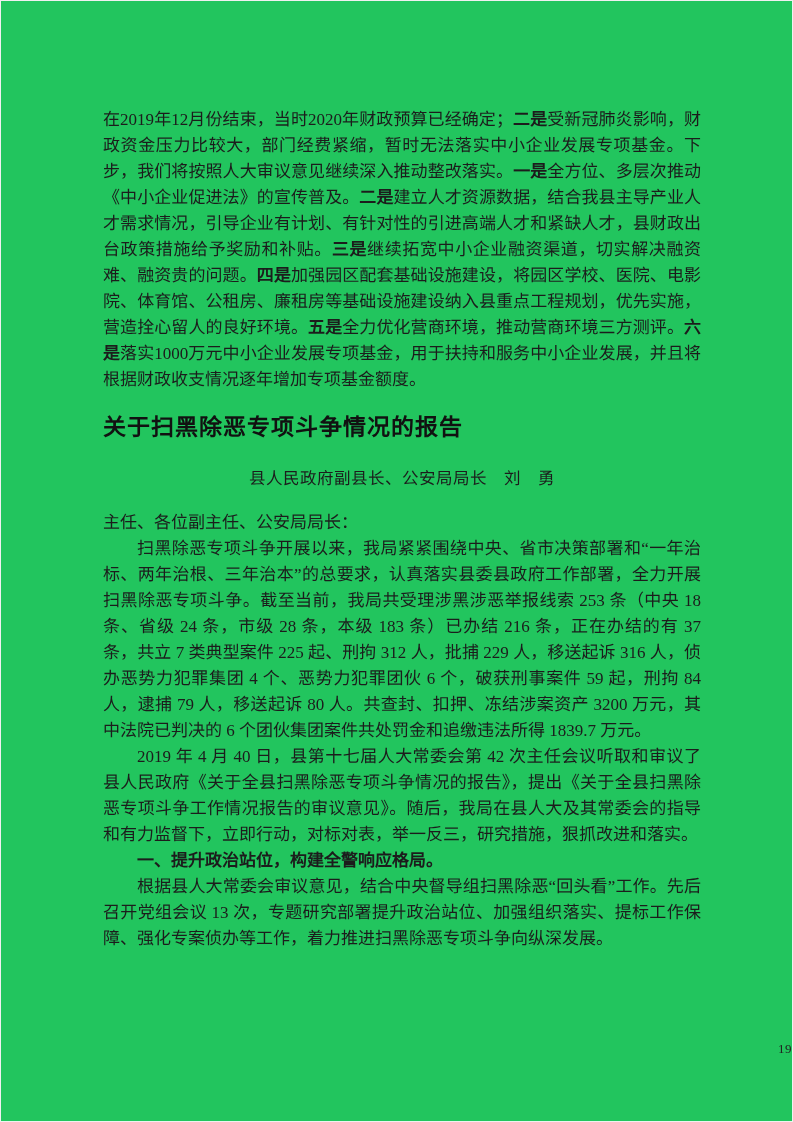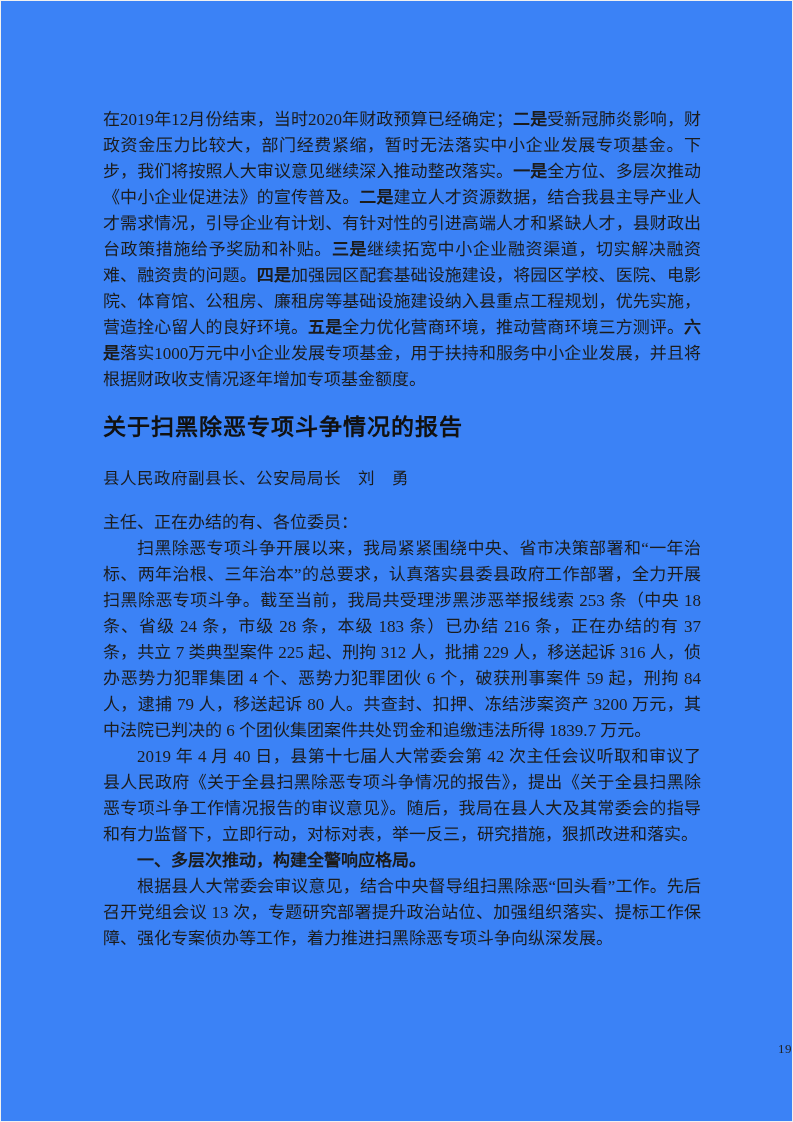--- a/index.html
+++ b/index.html
@@ -1,21 +1,21 @@
 <!DOCTYPE html>
 <html lang="zh-CN"><head>
 <meta charset="utf-8">
 <style>
   html, body { margin: 0; padding: 0; background: #ffffff; }
   .doc {
     position: relative;
     width: 793px;
     height: 1122px;
     margin: 0 auto;
-    background: #3b82f6;
+    background: #22c55e;
     color: #1c1c1c;
     overflow: hidden;
     box-sizing: border-box;
     border: 1px solid #f0f0f0;
   }
   .content {
     position: absolute;
     left: 102px;
     top: 0;
     width: 598px;
@@ -43,21 +43,21 @@
     line-height: 34px;
     font-weight: 700;
     letter-spacing: 1px;
     color: #111111;
   }
   .author {
     margin: 22px 0 0 0;
     font-family: "Liberation Serif", "DejaVu Serif", serif;
     font-size: 16.5px;
     line-height: 26px;
-    text-align: left;
+    text-align: center;
     letter-spacing: 0.5px;
   }
   .para.salutation { margin-top: 18px; }
   .footer {
     position: absolute;
     left: 0;
     right: 0;
     top: 1038px;
     text-align: right;
   }
@@ -70,24 +70,24 @@
   }
 </style>
 </head>
 <body>
 
 <div class="doc">
   <div class="content">
     <p class="para continuation"><span>在2019年12月份结束，当时2020年财政预算已经确定；</span><span class="b">二是</span><span>受新冠肺炎影响，财政资金压力比较大，部门经费紧缩，暂时无法落实中小企业发展专项基金。下步，我们将按照人大审议意见继续深入推动整改落实。</span><span class="b">一是</span><span>全方位、多层次推动《中小企业促进法》的宣传普及。</span><span class="b">二是</span><span>建立人才资源数据，结合我县主导产业人才需求情况，引导企业有计划、有针对性的引进高端人才和紧缺人才，县财政出台政策措施给予奖励和补贴。</span><span class="b">三是</span><span>继续拓宽中小企业融资渠道，切实解决融资难、融资贵的问题。</span><span class="b">四是</span><span>加强园区配套基础设施建设，将园区学校、医院、电影院、体育馆、公租房、廉租房等基础设施建设纳入县重点工程规划，优先实施，营造拴心留人的良好环境。</span><span class="b">五是</span><span>全力优化营商环境，推动营商环境三方测评。</span><span class="b">六是</span><span>落实1000万元中小企业发展专项基金，用于扶持和服务中小企业发展，并且将根据财政收支情况逐年增加专项基金额度。</span></p>
     <h1 class="title">关于扫黑除恶专项斗争情况的报告</h1>
     <p class="author">县人民政府副县长、公安局局长　刘　勇</p>
-    <p class="para salutation">主任、正在办结的有、各位委员：</p>
+    <p class="para salutation">主任、各位副主任、公安局局长：</p>
     <div id="paragraphs">
         <p class="para body"><span>扫黑除恶专项斗争开展以来，我局紧紧围绕中央、省市决策部署和“一年治标、两年治根、三年治本”的总要求，认真落实县委县政府工作部署，全力开展扫黑除恶专项斗争。截至当前，我局共受理涉黑涉恶举报线索 253 条（中央 18 条、省级 24 条，市级 28 条，本级 183 条）已办结 216 条，正在办结的有 37 条，共立 7 类典型案件 225 起、刑拘 312 人，批捕 229 人，移送起诉 316 人，侦办恶势力犯罪集团 4 个、恶势力犯罪团伙 6 个，破获刑事案件 59 起，刑拘 84 人，逮捕 79 人，移送起诉 80 人。共查封、扣押、冻结涉案资产 3200 万元，其中法院已判决的 6 个团伙集团案件共处罚金和追缴违法所得 1839.7 万元。</span></p>
         <p class="para body"><span>2019 年 4 月 40 日，县第十七届人大常委会第 42 次主任会议听取和审议了县人民政府《关于全县扫黑除恶专项斗争情况的报告》，提出《关于全县扫黑除恶专项斗争工作情况报告的审议意见》。随后，我局在县人大及其常委会的指导和有力监督下，立即行动，对标对表，举一反三，研究措施，狠抓改进和落实。</span></p>
-        <p class="para heading"><span class="b">一、多层次推动，构建全警响应格局。</span></p>
+        <p class="para heading"><span class="b">一、提升政治站位，构建全警响应格局。</span></p>
         <p class="para body"><span>根据县人大常委会审议意见，结合中央督导组扫黑除恶“回头看”工作。先后召开党组会议 13 次，专题研究部署提升政治站位、加强组织落实、提标工作保障、强化专案侦办等工作，着力推进扫黑除恶专项斗争向纵深发展。</span></p>
       </div>
   </div>
   <div class="footer">
     <span class="page-number">19</span>
   </div>
 </div>
 
 </body></html>

